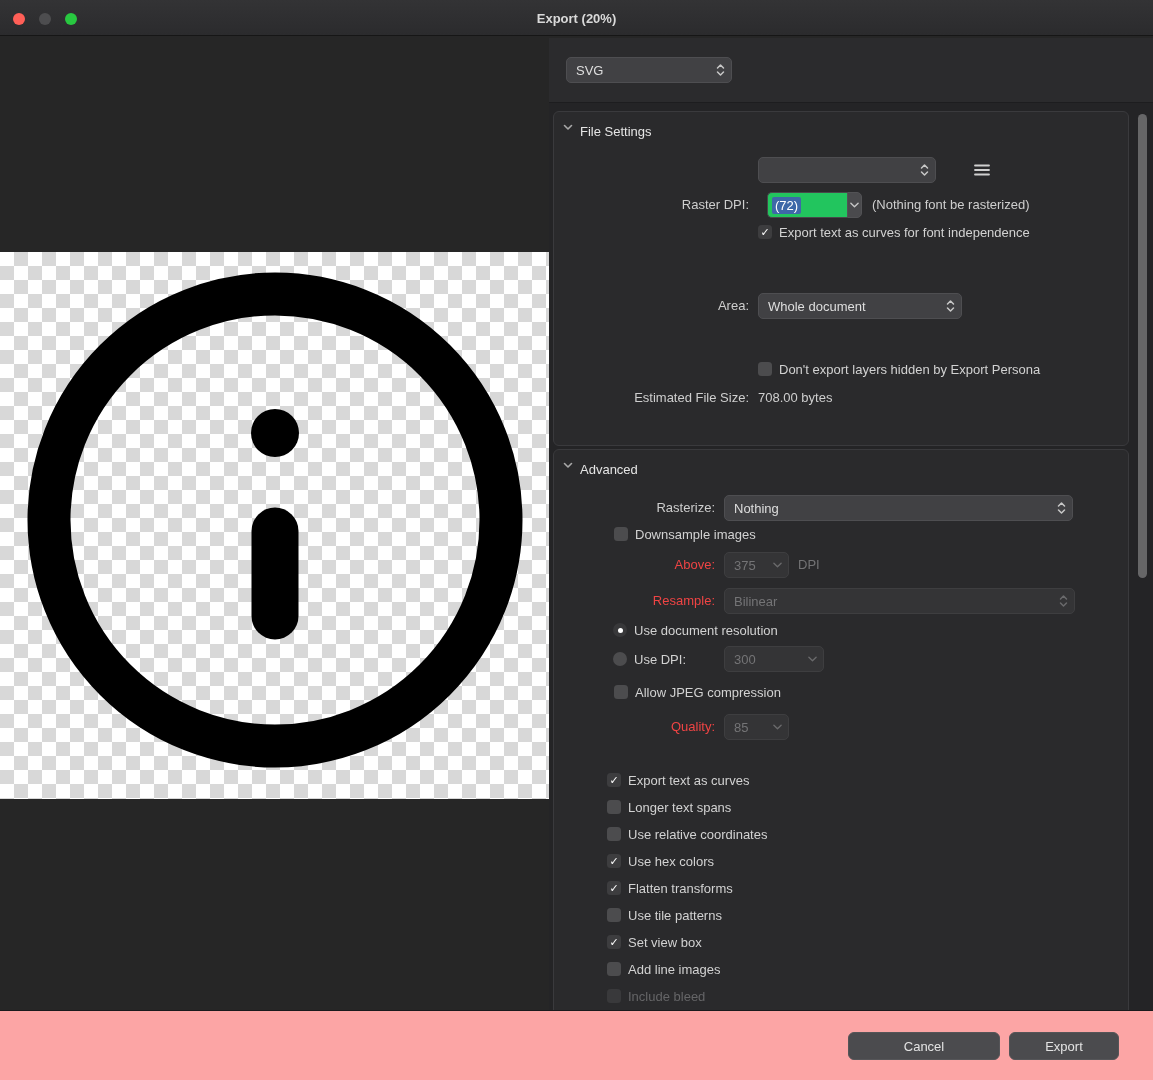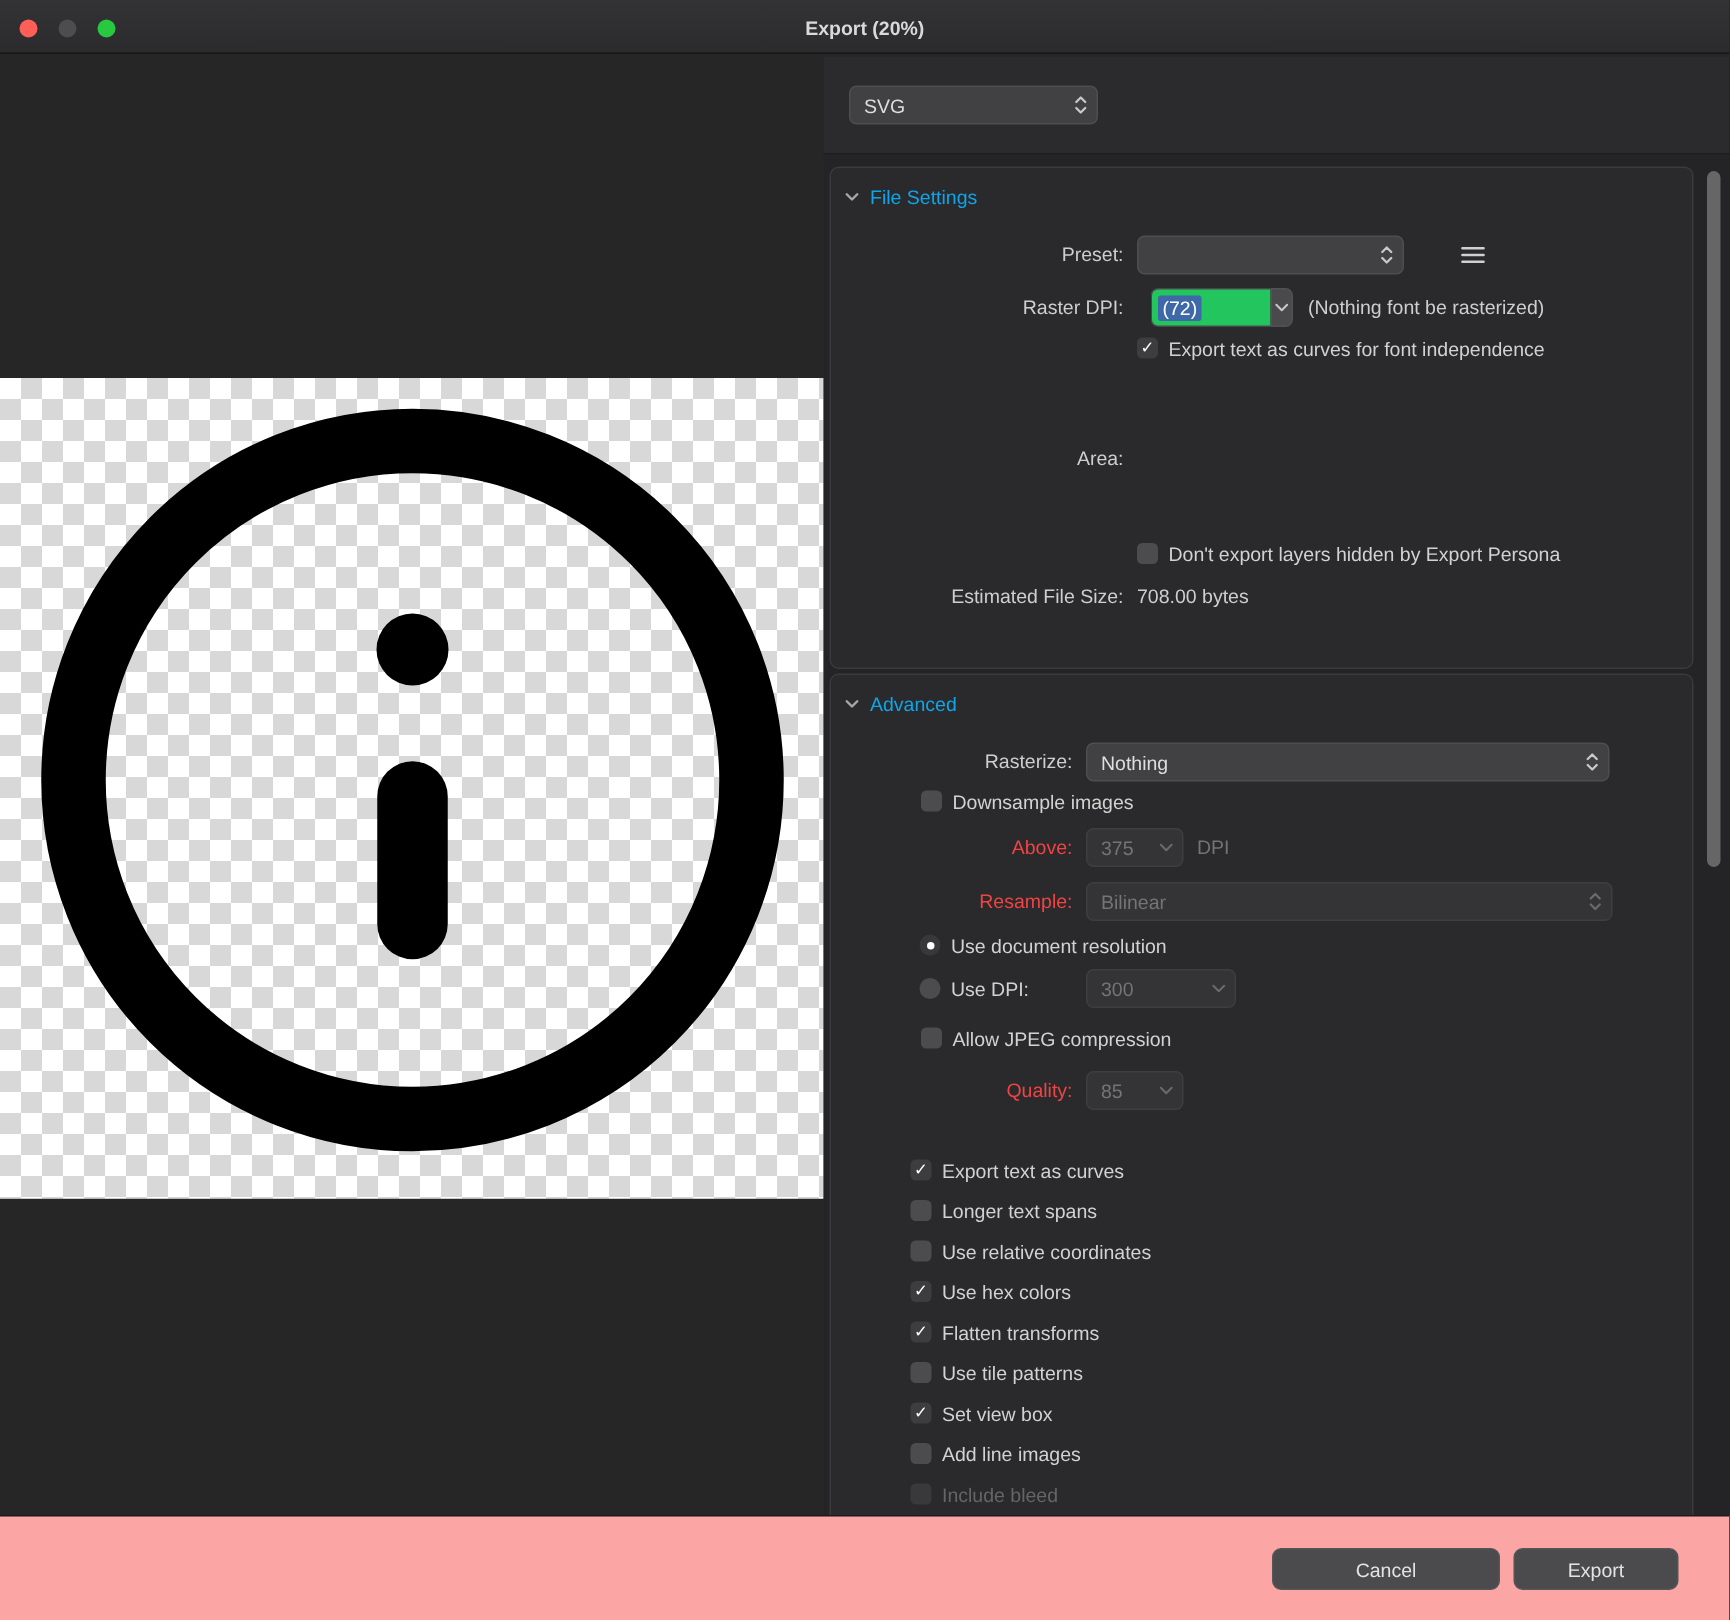--- a/index.html
+++ b/index.html
@@ -24,22 +24,22 @@
     background-color:#ffffff;
     background-image:conic-gradient(#d8d8d8 25%, #ffffff 25% 50%, #d8d8d8 50% 75%, #ffffff 75%);
     background-size:28px 28px; }
   
   .panel { position:absolute; left:549px; top:38px; width:604px; height:972px;
     background:#242426; overflow:hidden; }
   .toolstrip { position:absolute; left:0; top:0; width:100%; height:65px;
     background:#2b2b2d; border-bottom:1px solid #1d1d1f; }
   .section { position:absolute; left:4px; width:576px; background:#2a2a2c;
     border:1px solid #3a3a3d; border-radius:6px; }
-  .sec-head { position:absolute; top:12px; left:9px; display:flex; align-items:center;
-    gap:7px; color:#0ea5e9; cursor:default; }
+  .sec-head { position:absolute; top:12px; left:9px; display:flex; align-items:flex-start;
+    gap:7px; color:#e5e5e5; cursor:default; }
   
   .dd { position:absolute; height:26px; background:#414144; border:1px solid #4e4e51;
     border-radius:5px; display:flex; align-items:center; padding:0 6px 0 9px;
     color:#dedede; cursor:default; }
   .dd .val { flex:1; white-space:nowrap; overflow:hidden; }
   .dd.dim { background:#343436; border-color:#3e3e40; color:#747476; }
   .dd.dim svg path { stroke:#6a6a6c; }
   .combo { position:absolute; display:flex; height:26px; }
   .combo-field { width:80px; background:#22c55e; border:1px solid #48484a; border-right:none;
     border-radius:5px 0 0 5px; display:flex; align-items:center; padding:0 4px; overflow:hidden; }
@@ -110,21 +110,20 @@
   </div>
 
   <div class="section" style="top:73px;height:335px">
     <div class="sec-head">
       <svg width="10" height="7" viewBox="0 0 10 7">
           <path d="M1.5 1.5 L5 5 L8.5 1.5" fill="none" stroke="#a8a8a8" stroke-width="1.6" stroke-linecap="round" stroke-linejoin="round"></path>
         </svg>
       <span>File Settings</span>
     </div>
 
-    <div class="flabel" style="left:0;width:195px;top:45px">Preset:</div>
     <div class="dd" style="left:204px;top:45px;width:178px">
       <span class="val"></span>
       <svg width="9" height="14" viewBox="0 0 9 14">
           <path d="M1.5 5 L4.5 2 L7.5 5 M1.5 9 L4.5 12 L7.5 9" fill="none" stroke="#c8c8c8" stroke-width="1.5" stroke-linecap="round" stroke-linejoin="round"></path>
         </svg>
     </div>
     <div class="hamburger" style="left:419px;top:51px">
       <svg width="16" height="12" viewBox="0 0 16 12">
           <path d="M1 1.5 H15 M1 6 H15 M1 10.5 H15" stroke="#d0d0d0" stroke-width="1.8" stroke-linecap="round"></path>
         </svg>
@@ -144,20 +143,26 @@
     <div class="ftext" style="left:318px;top:80px">(Nothing font be rasterized)</div>
 
     <div class="cb-row" style="left:204px;top:112px">
       <span class="checkbox on">
           <span class="tick">✓</span>
         </span>
       <span class="cb-label">Export text as curves for font independence</span>
     </div>
 
     <div class="flabel" style="left:0;width:195px;top:181px">Area:</div>
+    <div class="dd" style="left:204px;top:181px;width:204px">
+      <span class="val">Whole document</span>
+      <svg width="9" height="14" viewBox="0 0 9 14">
+          <path d="M1.5 5 L4.5 2 L7.5 5 M1.5 9 L4.5 12 L7.5 9" fill="none" stroke="#c8c8c8" stroke-width="1.5" stroke-linecap="round" stroke-linejoin="round"></path>
+        </svg>
+    </div>
 
     <div class="cb-row" style="left:204px;top:249px">
       <span class="checkbox"></span>
       <span class="cb-label">Don't export layers hidden by Export Persona</span>
     </div>
 
     <div class="flabel" style="left:0;width:195px;top:273px">Estimated File Size:</div>
     <div class="ftext" style="left:204px;top:273px">708.00 bytes</div>
   </div>
 

